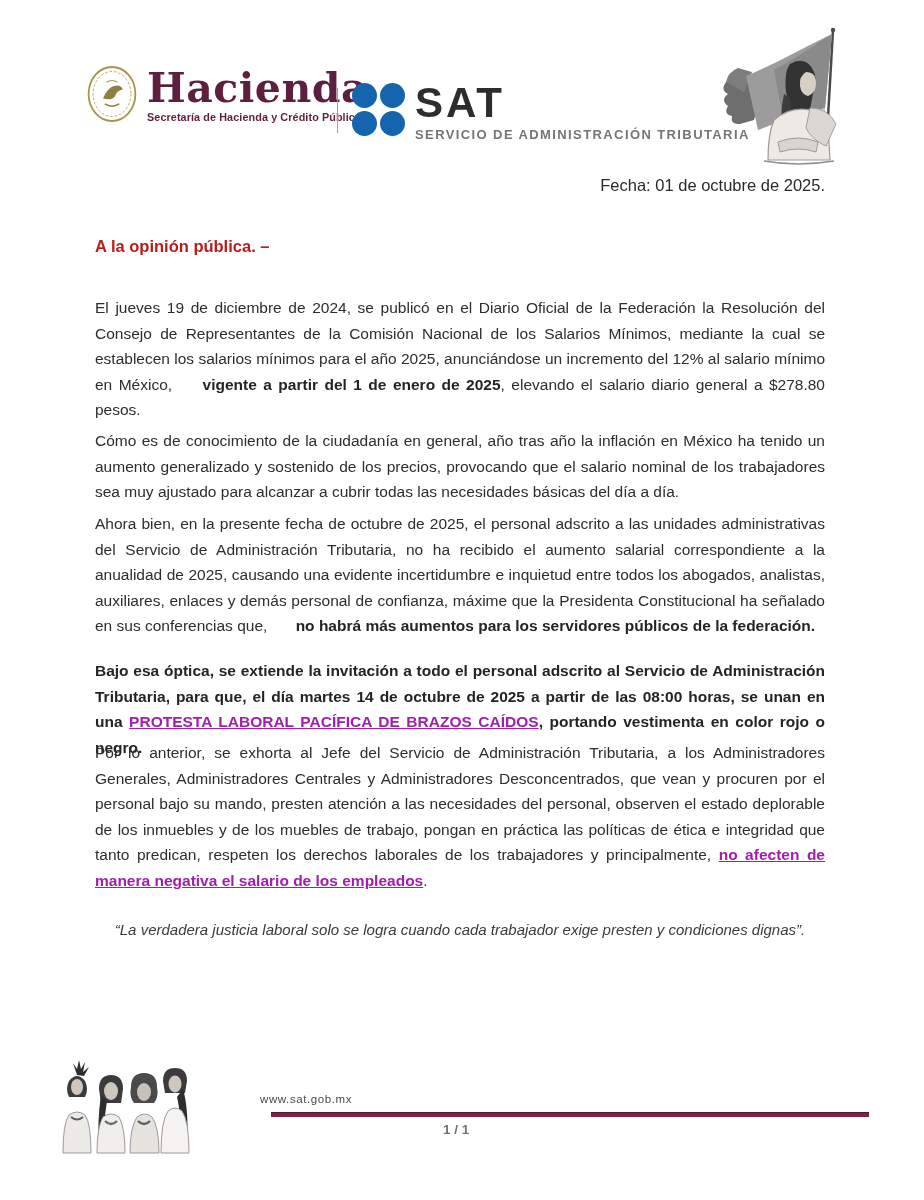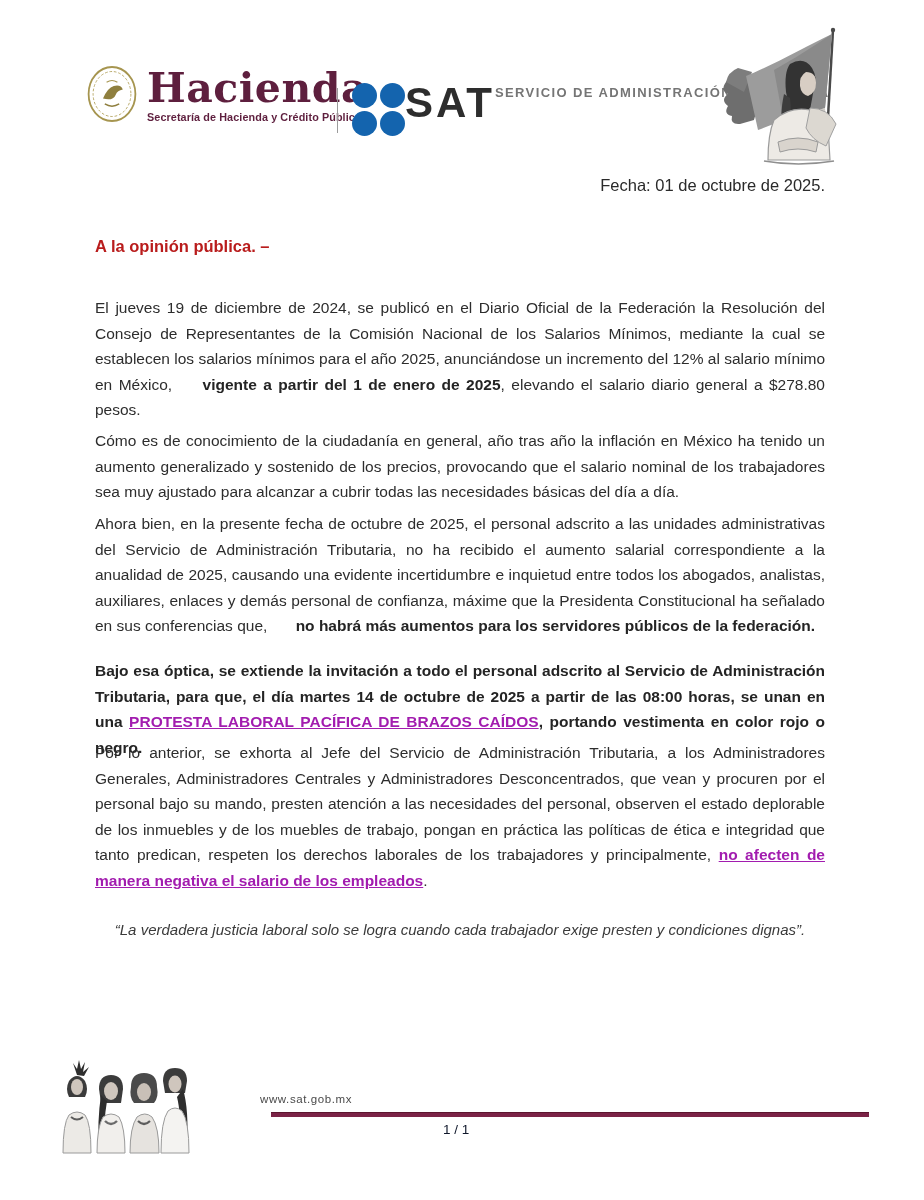--- a/index.html
+++ b/index.html
@@ -34,21 +34,21 @@
     margin-top: 1px;
     letter-spacing: 0.1px;
   }
   .logo-divider {
     position: absolute; left: 337px; top: 88px;
     width: 1px; height: 45px; background: #9b9b9b;
   }
   .sat-logo { position: absolute; left: 352px; top: 82px; display: flex; align-items: flex-start; }
   .sat-dots { display: grid; grid-template-columns: 25px 25px; grid-template-rows: 25px 25px; gap: 3px; margin-top: 1px; }
   .sat-dot { width: 25px; height: 25px; border-radius: 50%; background: #1464ae; }
-  .sat-text { display: flex; flex-direction: row; }
+  .sat-text { margin-left: 10px; display: flex; flex-direction: column; }
   .sat-word { font-weight: bold; font-size: 42px; line-height: 42px; color: #2d2d2d; letter-spacing: 3px; }
   .sat-sub { font-size: 13px; color: #757575; letter-spacing: 1.4px; margin-top: 3px; font-weight: bold; text-align: center; }
 
   .flag-illustration { position: absolute; left: 712px; top: 24px; width: 158px; height: 152px; }
 
   .date-line {
     position: absolute; right: 99px; top: 176px;
     font-size: 16.5px; color: #2a2a2a;
   }
 
@@ -89,21 +89,21 @@
     position: absolute; left: 260px; top: 1093px;
     font-size: 11.5px; color: #4a4a4a; letter-spacing: 0.6px;
   }
   .footer-rule {
     position: absolute; left: 271px; top: 1112px;
     width: 598px; height: 5px; background: #7b2346;
     border-top: 1px solid #5c152f;
   }
   .page-indicator {
     position: absolute; left: 443px; top: 1122px;
-    font-size: 13.5px; font-weight: normal; color: #0f172a;
+    font-size: 13.5px; font-weight: bold; color: #737373;
   }
 </style>
 </head>
 <body>
 
 <div class="page">
 
   <div class="hacienda-logo">
     <svg class="hacienda-seal" viewBox="0 0 60 66">
       <ellipse cx="30" cy="33" rx="26" ry="30" fill="none" stroke="#a6954f" stroke-width="2"></ellipse>

